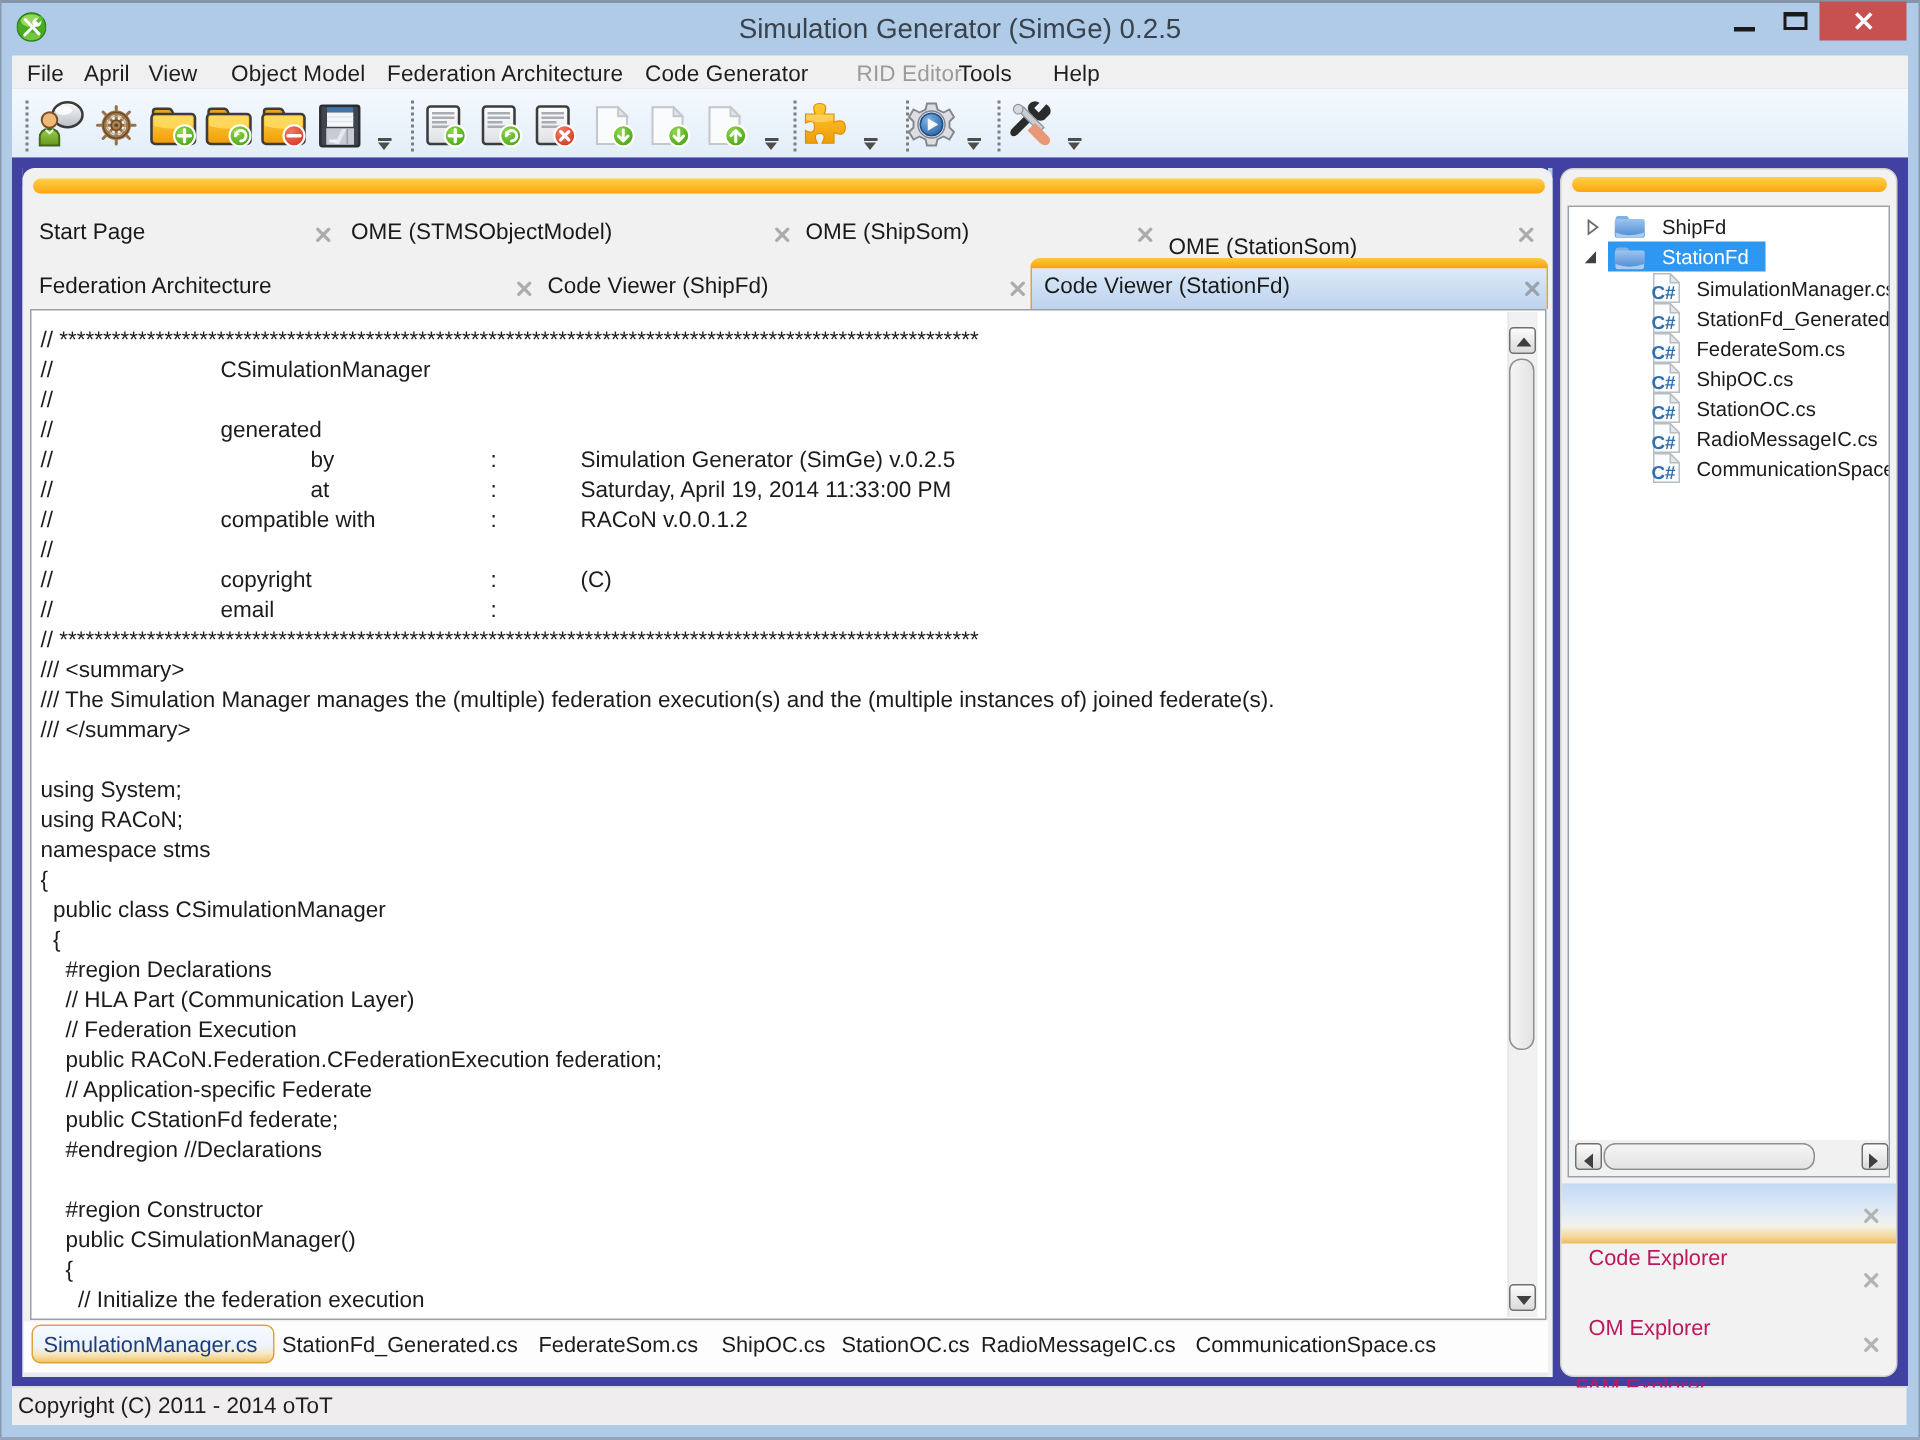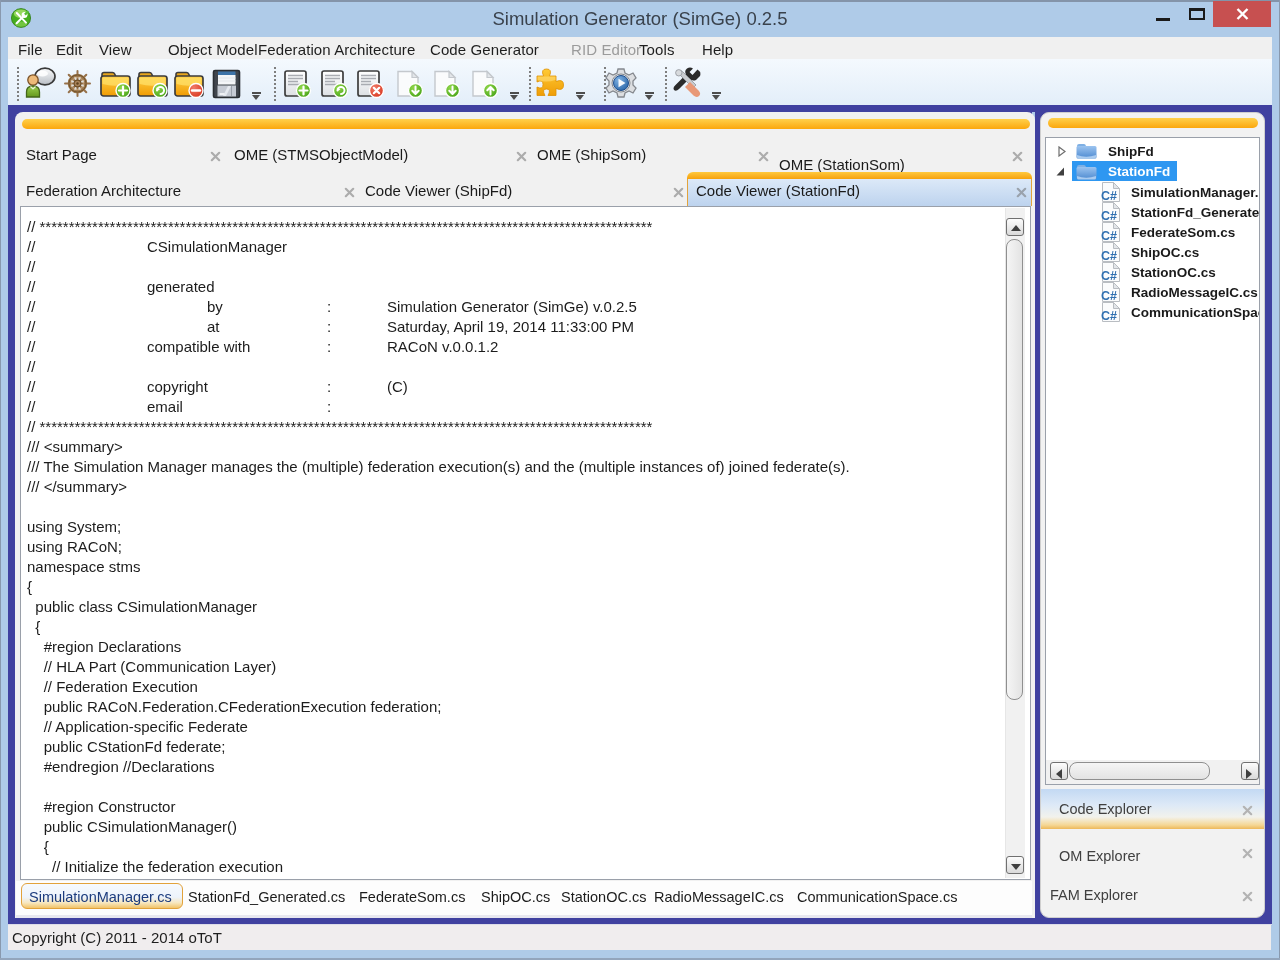--- a/index.html
+++ b/index.html
@@ -45,28 +45,28 @@
 
 
 #bstrip { left:16px; top:881px; width:1016px; height:36px; background:#FDFDFD; }
 #bseltab { left:21px; top:883px; width:162px; height:26px; border:1px solid #E2A23B; border-radius:6px; background:linear-gradient(180deg,#F6FAFE 0%,#EDF3FB 55%,#F7E7C0 78%,#F2C469 100%); }
 .btab { position:absolute; top:889px; font-size:14.5px; color:#1C1C1C; }
 
 
 #rpanel { left:1040px; top:112px; width:225px; height:806px; background:#F2F2F2; border-radius:9px; border:1px solid #CFCFCF; }
 #rpill { left:1048px; top:118px; width:210px; height:10px; border-radius:5px; background:linear-gradient(180deg,#FFD04B,#FBA70D); }
 #treebox { left:1045px; top:137px; width:215px; height:648px; background:#FFFFFF; border:1px solid #9AA0AA; overflow:hidden; }
-.trow { position:absolute; font-size:13.5px; color:#1A1A1A;font-weight:bold; }
+.trow { position:absolute; font-size:13.5px; color:#1A1A1A; }
 #hsb { left:1046px; top:760px; width:213px; height:24px; background:#F1F1F1; }
 #hthumb { position:absolute; left:1069px; top:762px; width:141px; height:18px; border:1px solid #8F8F8F; border-radius:8px; background:linear-gradient(180deg,#F5F5F5,#E3E3E3); }
 
 
 #explist { left:1041px; top:786px; width:223px; height:131px; }
 #cehdr { position:absolute; left:0px; top:3px; width:223px; height:40px; background:linear-gradient(180deg,#C3D9F3 0%,#DDE9F7 40%,#F2F2EC 70%,#F5D795 90%,#EDB85A 100%); }
-.exlbl { position:absolute; font-size:14.5px; color:#404040; }
+.exlbl { position:absolute; font-size:14.5px; color:#be185d;margin-top:30px; }
 
 
 #status { left:8px; top:925px; width:1263px; height:25px; background:#F0EDEE; font-size:15px; }
 </style>
 </head>
 <body>
 <div class="abs" style="left:0;top:0;width:1280px;height:2px;background:#8494A9"></div>
 <div class="abs" style="left:0;top:0;width:1px;height:960px;background:#8999AE"></div>
 <div class="abs" style="left:1279px;top:0;width:1px;height:960px;background:#8999AE"></div>
 <div class="abs" style="left:0;top:958px;width:1280px;height:2px;background:#93A5BC"></div>
@@ -83,23 +83,23 @@
 </svg>
 <div class="abs" style="left:1156px;top:18px;width:14px;height:3px;background:#1A1A1A"></div>
 <div class="abs" style="left:1189px;top:8px;width:16px;height:12px;border:2px solid #1A1A1A;border-top:3.5px solid #1A1A1A;background:transparent"></div>
 <div class="abs" id="btn-close"></div>
 <svg class="abs" style="left:1236px;top:8px" width="13" height="12" viewBox="0 0 13 12">
   <path d="M1.5 1 L11.5 11 M11.5 1 L1.5 11" stroke="#FFFFFF" stroke-width="2.4"></path>
 </svg>
 
 <div class="abs" id="menubar">
   <span class="mi" style="left:10px">File</span>
-  <span class="mi" style="left:48px">Edit</span>
+  <span class="mi" style="left:48px">April</span>
   <span class="mi" style="left:91px">View</span>
-  <span class="mi" style="left:160px">Object Model</span>
+  <span class="mi" style="left:146px">Object Model</span>
   <span class="mi" style="left:250px">Federation Architecture</span>
   <span class="mi" style="left:422px">Code Generator</span>
   <span class="mi" style="left:563px;color:#9B9B9B">RID Editor</span>
   <span class="mi" style="left:631px">Tools</span>
   <span class="mi" style="left:694px">Help</span>
 </div>
 
 <svg width="0" height="0" style="position:absolute">
   <defs>
     <linearGradient id="balloon" x1="0" y1="0" x2="0" y2="1">

